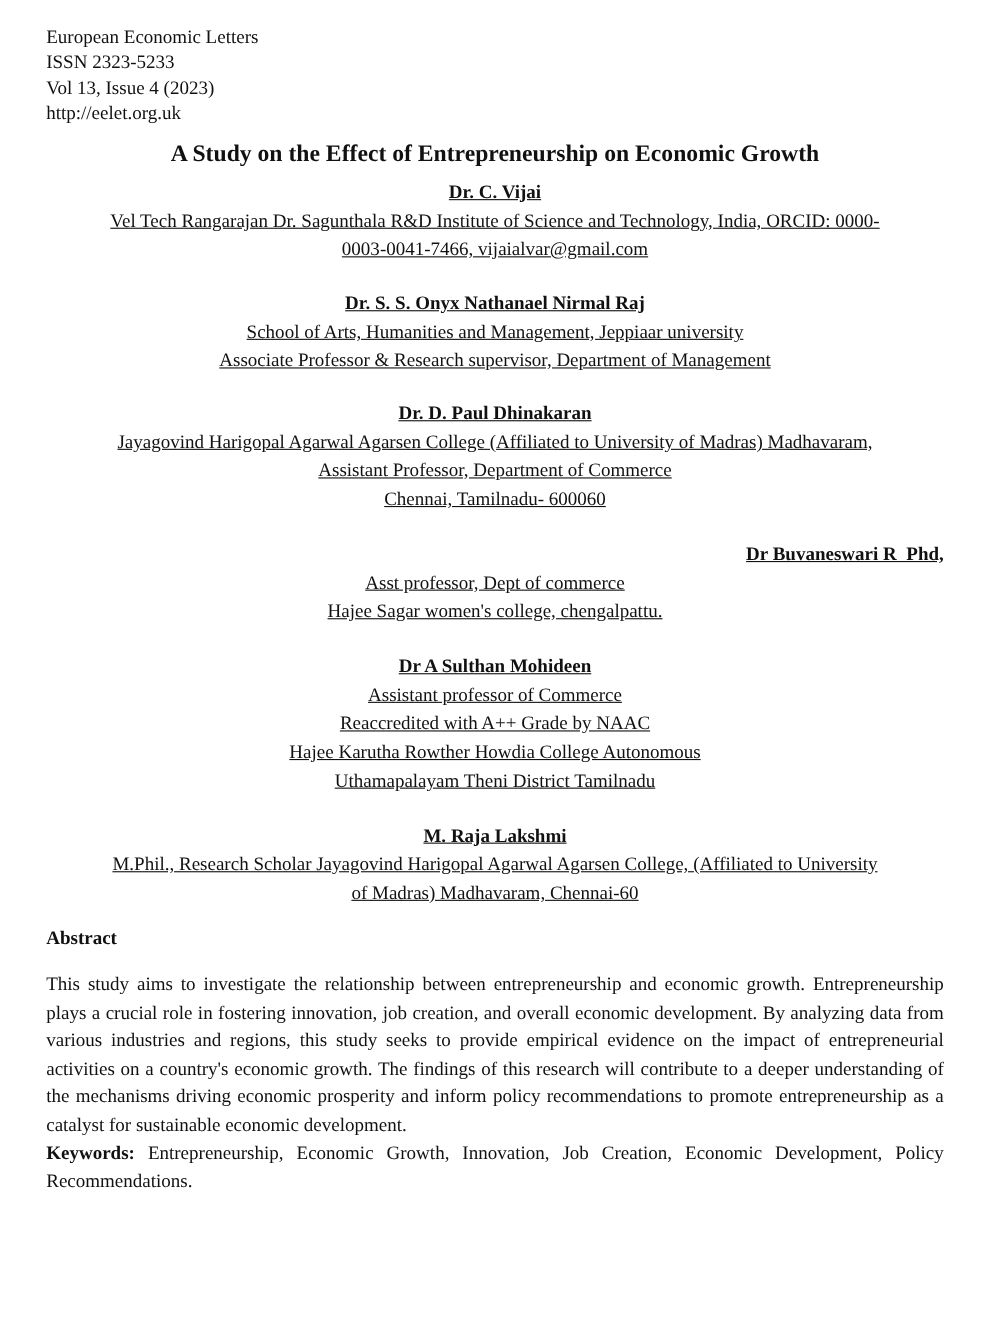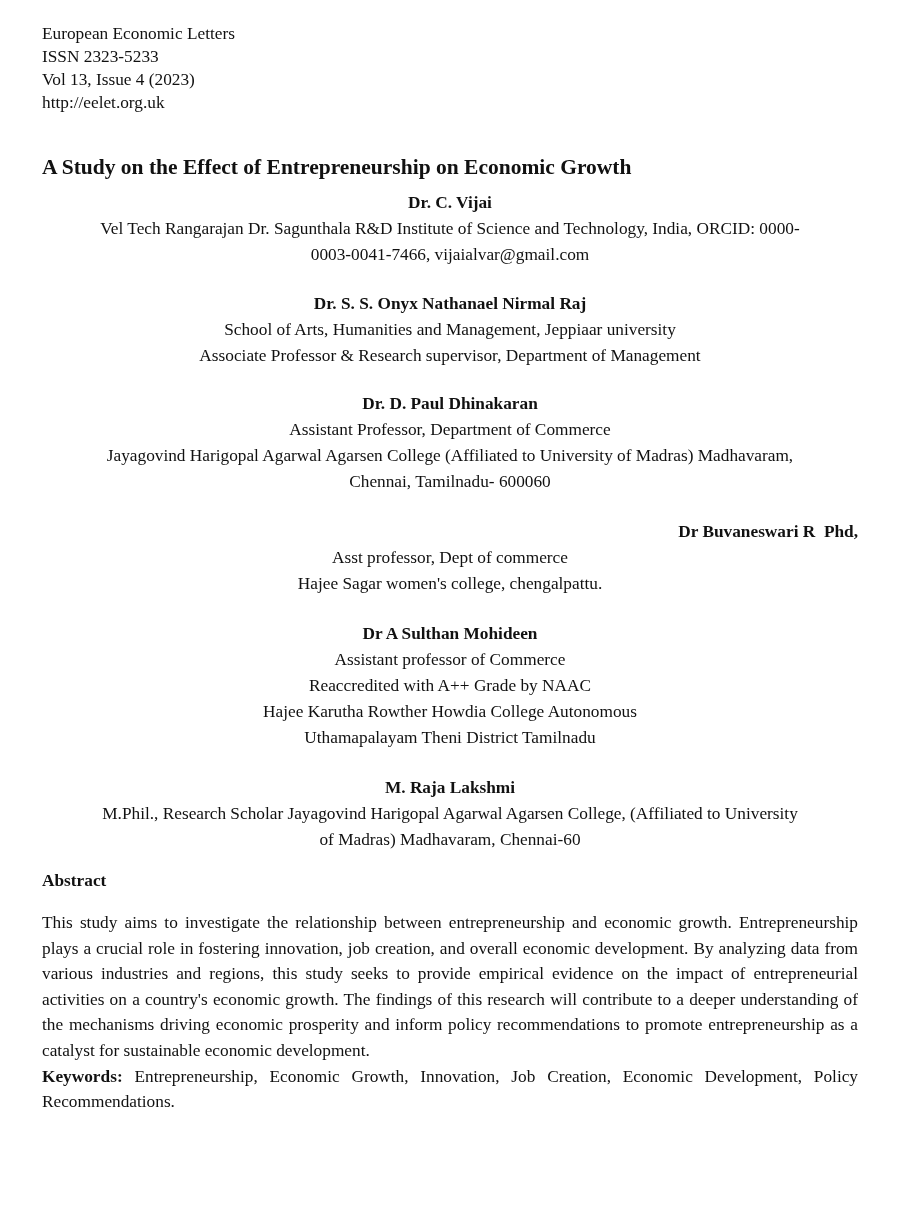--- a/index.html
+++ b/index.html
@@ -6,24 +6,24 @@
     body {
       width: 900px; height: 1217px; overflow: hidden;
       font-family: "Liberation Serif", serif;
       color: #111111;
       font-size: 17.3px;
     }
     .page { position: relative; padding: 22px 42px 0 42px; }
     .header { line-height: 23px; margin-top: 0; }
     .header div { white-space: nowrap; }
     .title {
-      text-align: left; font-weight: bold; font-size: 21.5px;
-      margin-top: 40px; line-height: 26px;
+      text-align: center; font-weight: bold; font-size: 21.5px;
+      margin-top: 12px; line-height: 26px;
     }
-    .author { text-align: center; line-height: 26px; }
+    .author { text-align: center; line-height: 26px; text-decoration: underline; }
     .author .name { font-weight: bold; }
     .a1 { margin-top: 10px; }
     .a2 { margin-top: 23px; }
     .a3 { margin-top: 22px; }
     .a4 { margin-top: 24px; }
     .a5 { margin-top: 24px; }
     .a6 { margin-top: 24px; }
     .abstract-heading { font-weight: bold; margin-top: 15px; line-height: 26px; }
     .abstract-body {
       margin-top: 16px; text-align: justify; line-height: 25.6px;
@@ -52,22 +52,22 @@
   </div>
 
   <div class="author a2">
     <div class="name">Dr. S. S. Onyx Nathanael Nirmal Raj</div>
     <div>School of Arts, Humanities and Management, Jeppiaar university</div>
     <div>Associate Professor &amp; Research supervisor, Department of Management</div>
   </div>
 
   <div class="author a3">
     <div class="name">Dr. D. Paul Dhinakaran</div>
+    <div>Jayagovind Harigopal Agarwal Agarsen College (Affiliated to University of Madras) Madhavaram,</div>
     <div>Assistant Professor, Department of Commerce</div>
-    <div>Jayagovind Harigopal Agarwal Agarsen College (Affiliated to University of Madras) Madhavaram,</div>
     <div>Chennai, Tamilnadu- 600060</div>
   </div>
 
   <div class="author a4">
     <div class="name" style="white-space: pre; text-align: right;">Dr Buvaneswari R  Phd,</div>
     <div>Asst professor, Dept of commerce</div>
     <div>Hajee Sagar women's college, chengalpattu.</div>
   </div>
 
   <div class="author a5">

